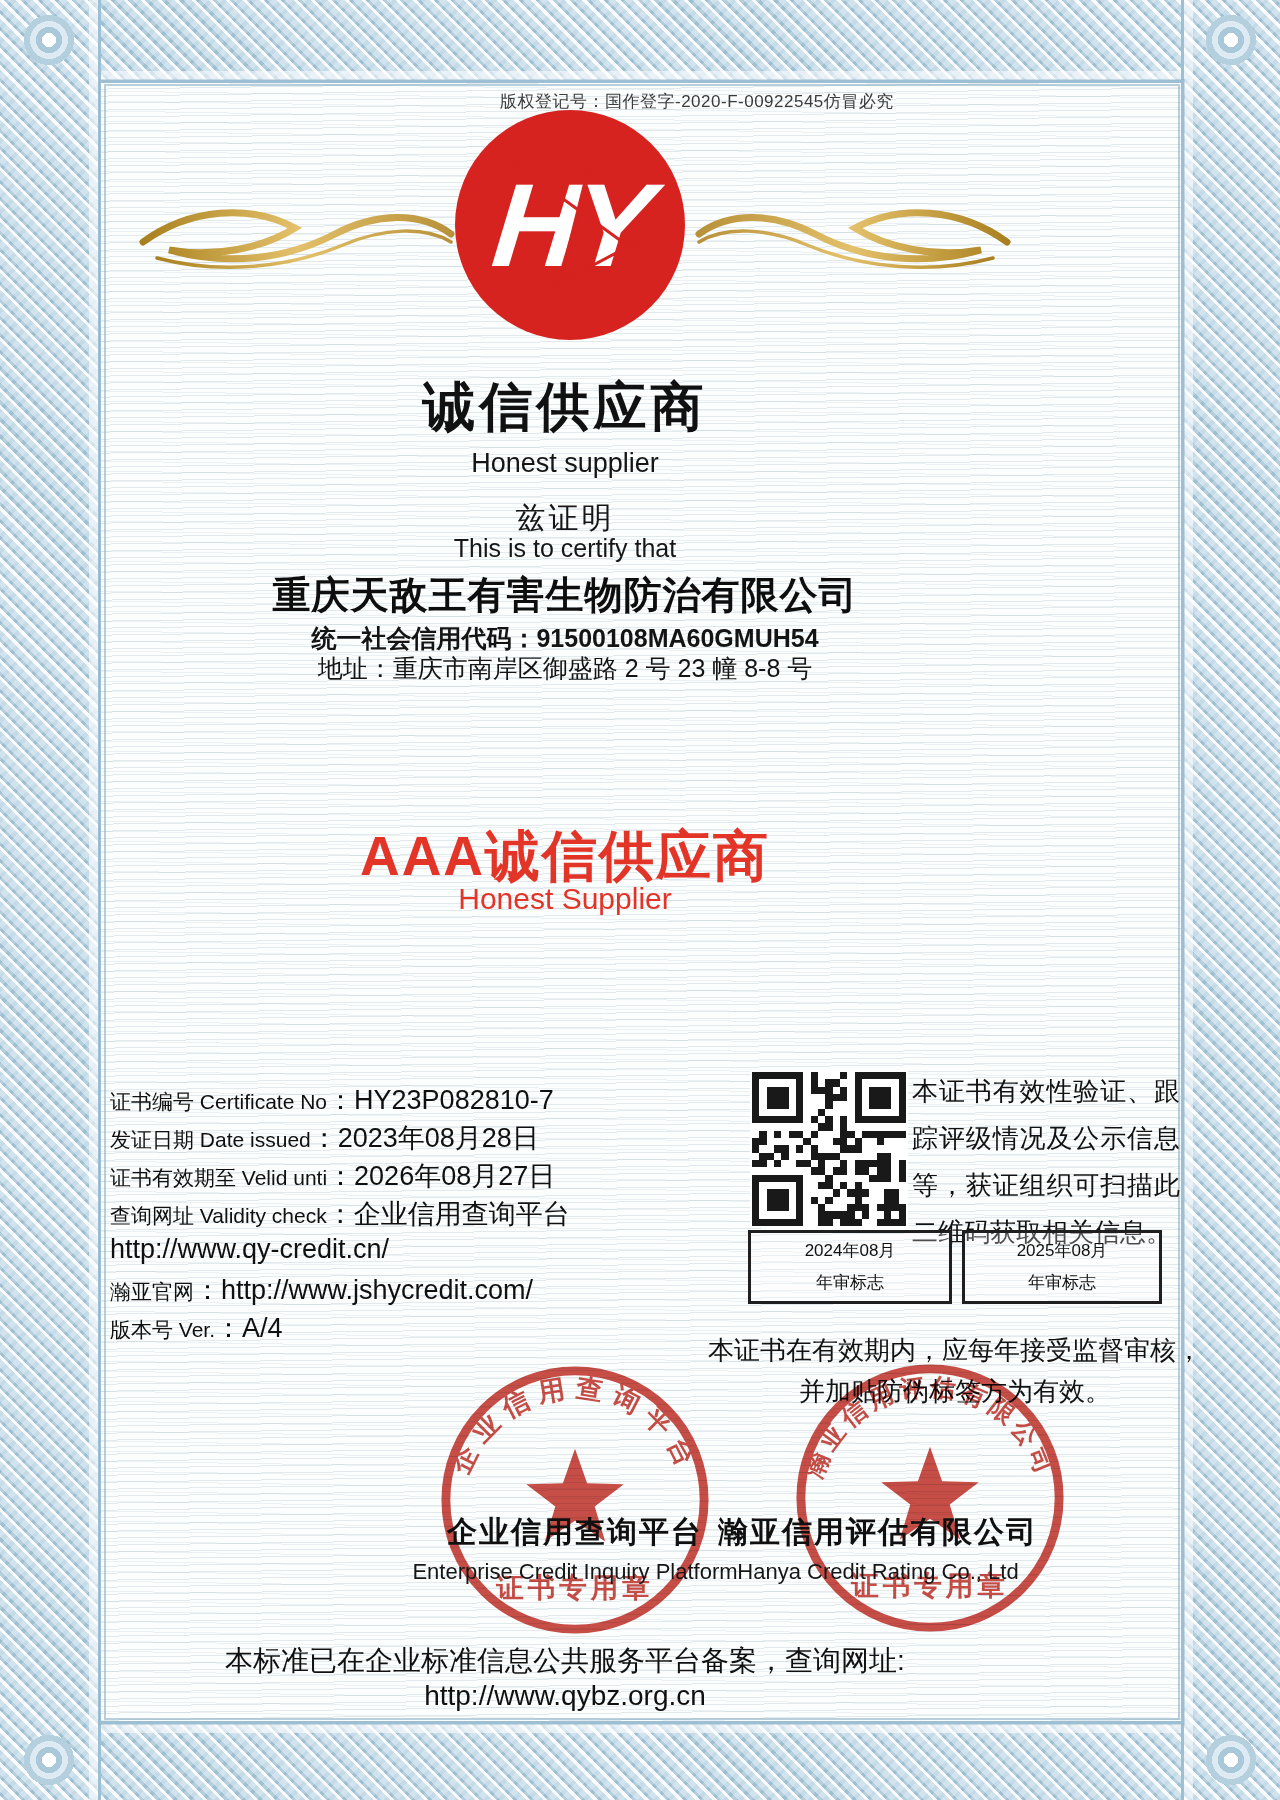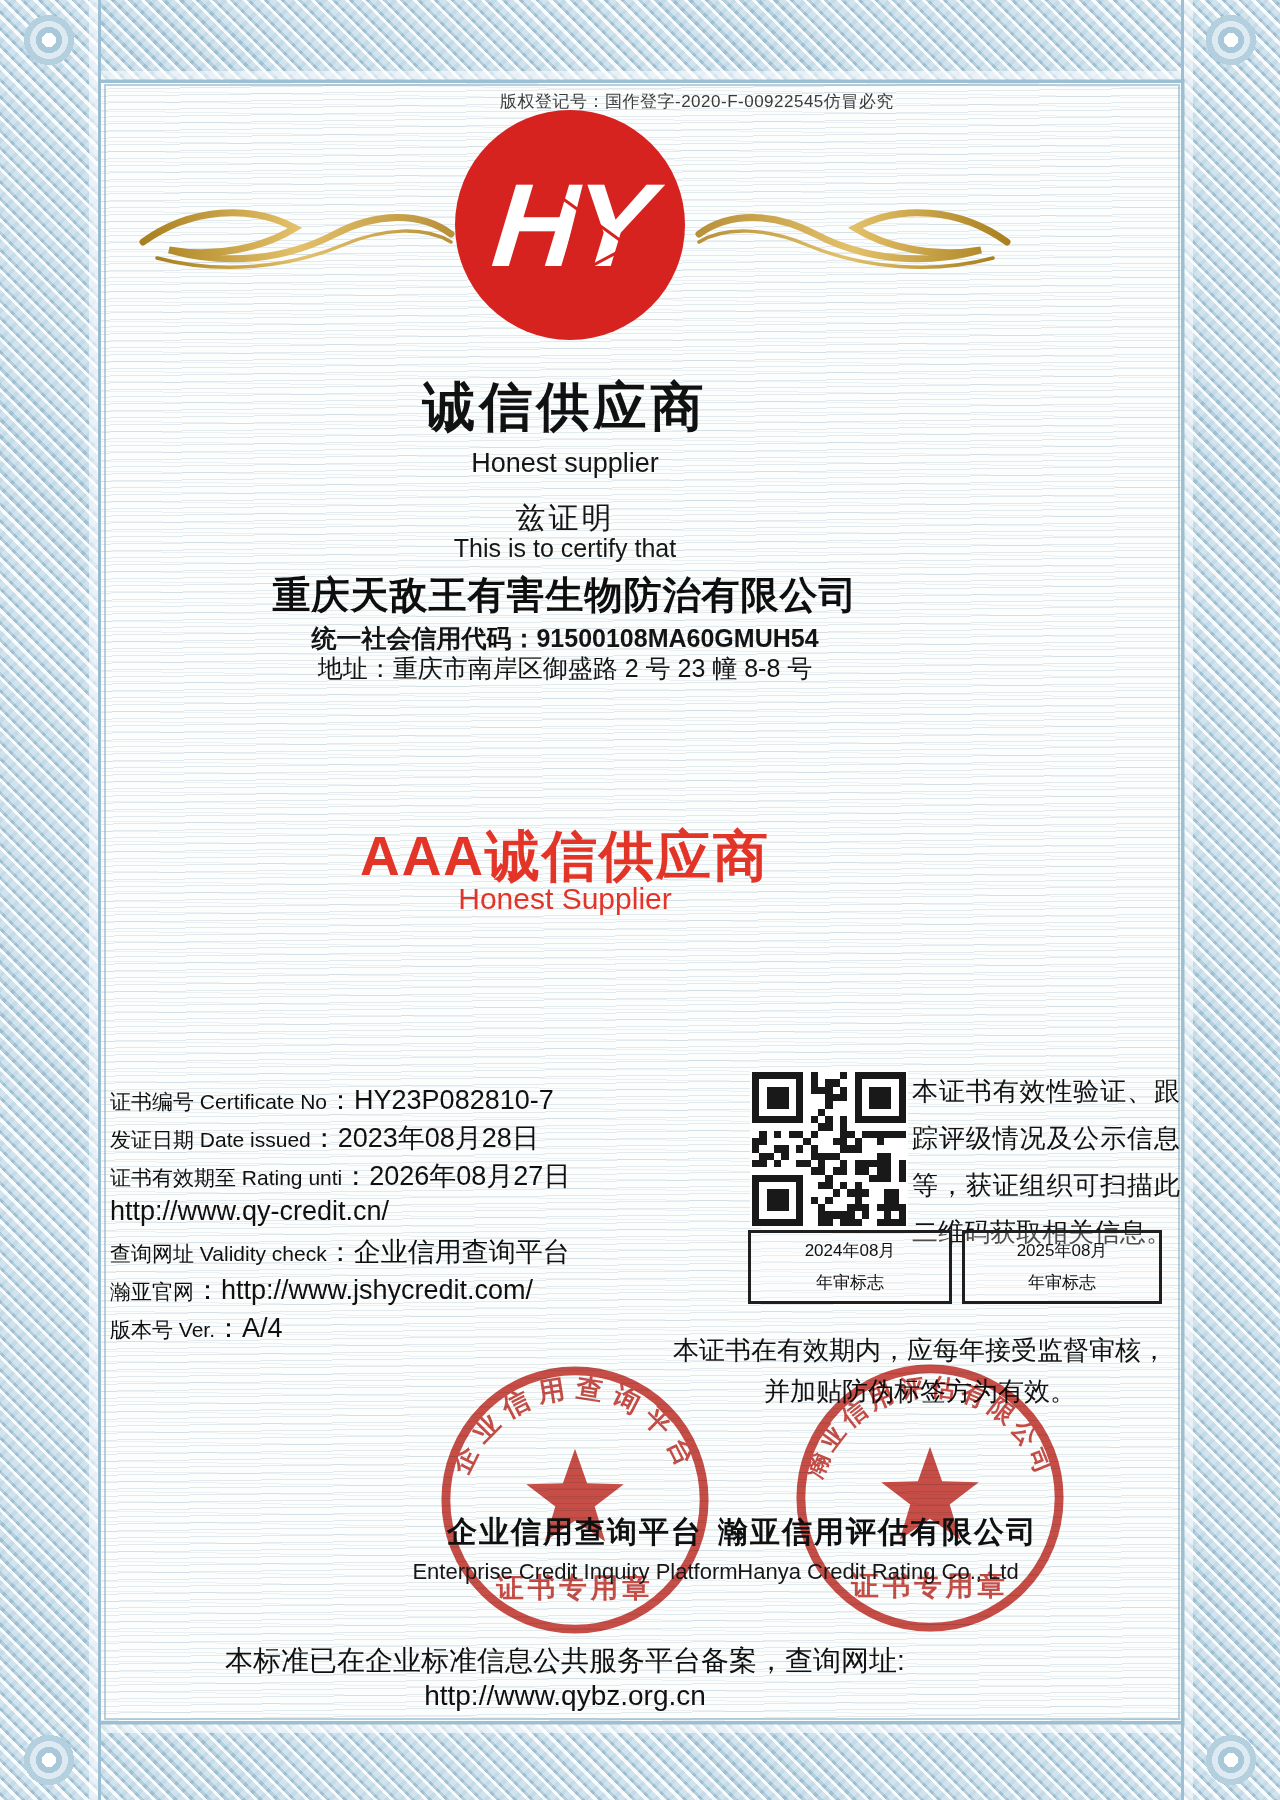--- a/index.html
+++ b/index.html
@@ -63,21 +63,21 @@
   .dline .cn{font-size:21px;}
   .dline .en{font-size:21px;}
   .dline .val{font-size:27px;}
   
   .qr{position:absolute;left:750px;top:1070px;width:158px;height:158px;background:#fff;padding:2px;box-sizing:border-box;}
   .qr svg{width:100%;height:100%;display:block;}
   .qr-note{position:absolute;left:912px;top:1068px;width:268px;font-size:26px;line-height:47px;color:#121212;text-align:justify;}
   .mark-box{position:absolute;top:1230px;height:74px;border:3px solid #1f1f1f;box-sizing:border-box;
     display:flex;flex-direction:column;align-items:center;justify-content:center;font-size:17px;line-height:32px;color:#111;background:rgba(255,255,255,.25);}
   .mark1{left:748px;width:204px;} .mark2{left:962px;width:200px;}
-  .supervision{position:absolute;left:660px;top:1330px;width:520px;text-align:center;font-size:26px;line-height:41px;color:#121212;}
+  .supervision{position:absolute;left:695px;top:1330px;width:520px;text-align:center;font-size:26px;line-height:41px;color:#121212;}
   
   .issuer{position:absolute;text-align:center;z-index:3;}
   .issuer-left{left:400px;top:1512px;width:350px;}
   .issuer-right{left:700px;top:1512px;width:356px;}
   .issuer .name-cn{font-size:30px;font-weight:600;color:#101010;letter-spacing:2px;}
   .issuer .name-en{font-size:22px;color:#161616;margin-top:6px;}
   .seal{position:absolute;width:276px;height:276px;z-index:2;mix-blend-mode:multiply;opacity:.9;}
   .seal-left{left:437px;top:1362px;}
   .seal-right{left:792px;top:1360px;}
   
@@ -135,27 +135,27 @@
   <div class="centerblock rating-en">Honest Supplier</div>
 
   <div class="details">
     <div class="dline">
       <span class="cn">证书编号 </span><span class="en">Certificate No</span><span class="val">：HY23P082810-7</span>
     </div>
     <div class="dline">
       <span class="cn">发证日期 </span><span class="en">Date issued</span><span class="val">：2023年08月28日</span>
     </div>
     <div class="dline">
-      <span class="cn">证书有效期至 </span><span class="en">Rating unti</span><span class="val">：2026年08月27日</span>
+      <span class="cn">证书有效期至 </span><span class="en">Velid unti</span><span class="val">：2026年08月27日</span>
+    </div>
+    <div class="dline">
+      <span class="cn">查询网址 </span><span class="en">Validity check</span><span class="val">：企业信用查询平台</span>
     </div>
     <div class="dline">
       <span class="val">http://www.qy-credit.cn/</span>
-    </div>
-    <div class="dline">
-      <span class="cn">查询网址 </span><span class="en">Validity check</span><span class="val">：企业信用查询平台</span>
     </div>
     <div class="dline">
       <span class="cn">瀚亚官网</span><span class="val">：http://www.jshycredit.com/</span>
     </div>
     <div class="dline">
       <span class="cn">版本号 </span><span class="en">Ver.</span><span class="val">：A/4</span>
     </div>
   </div>
 
   <div class="qr">

